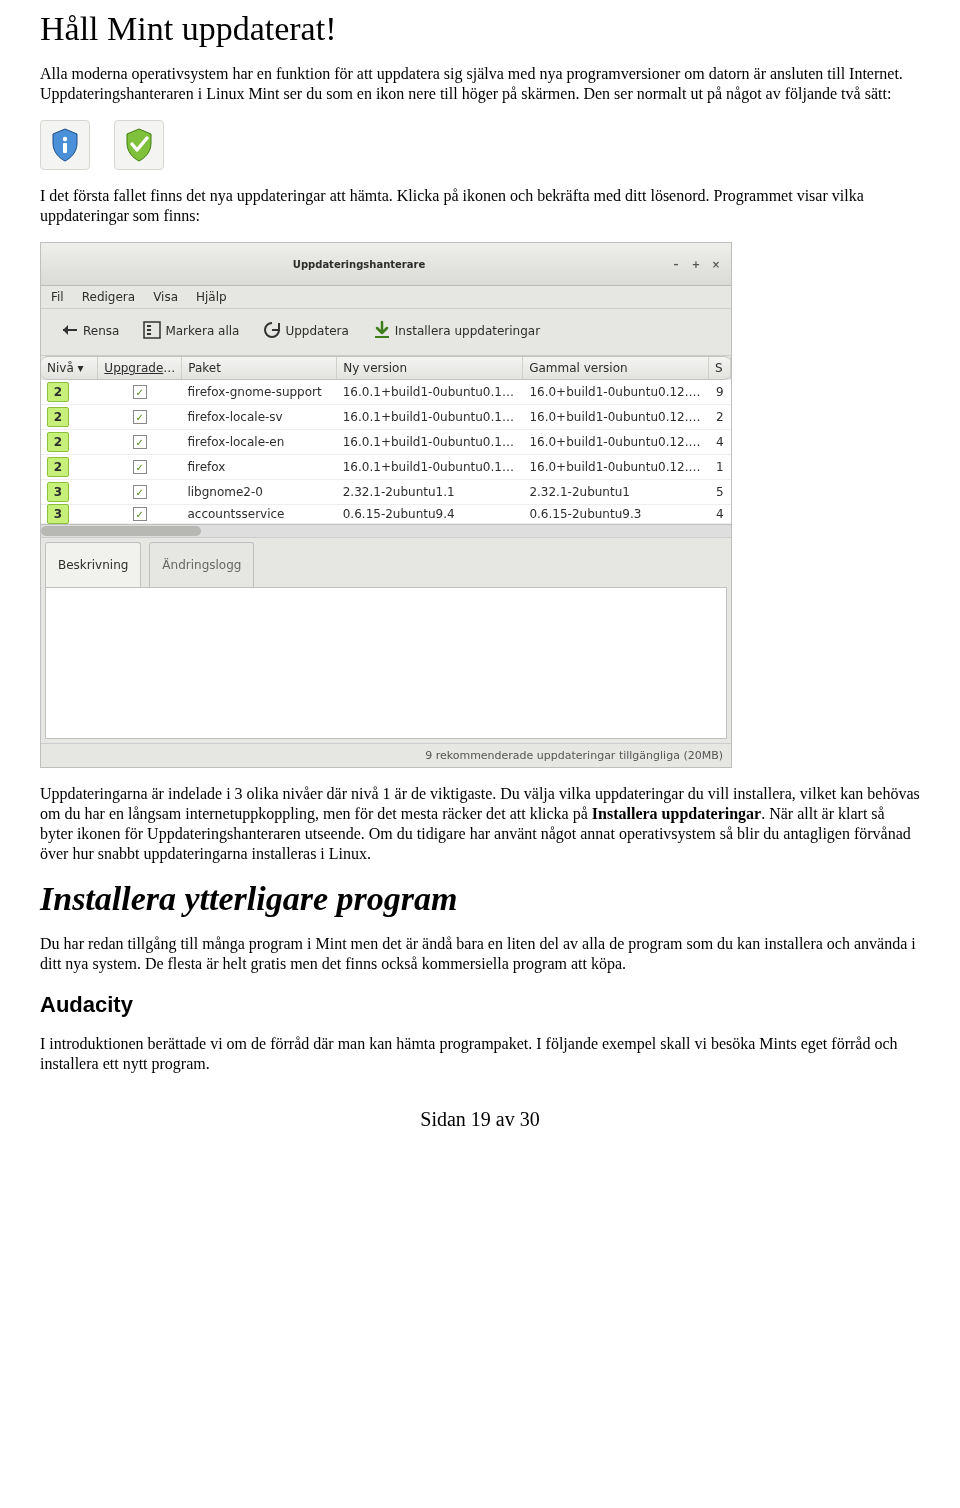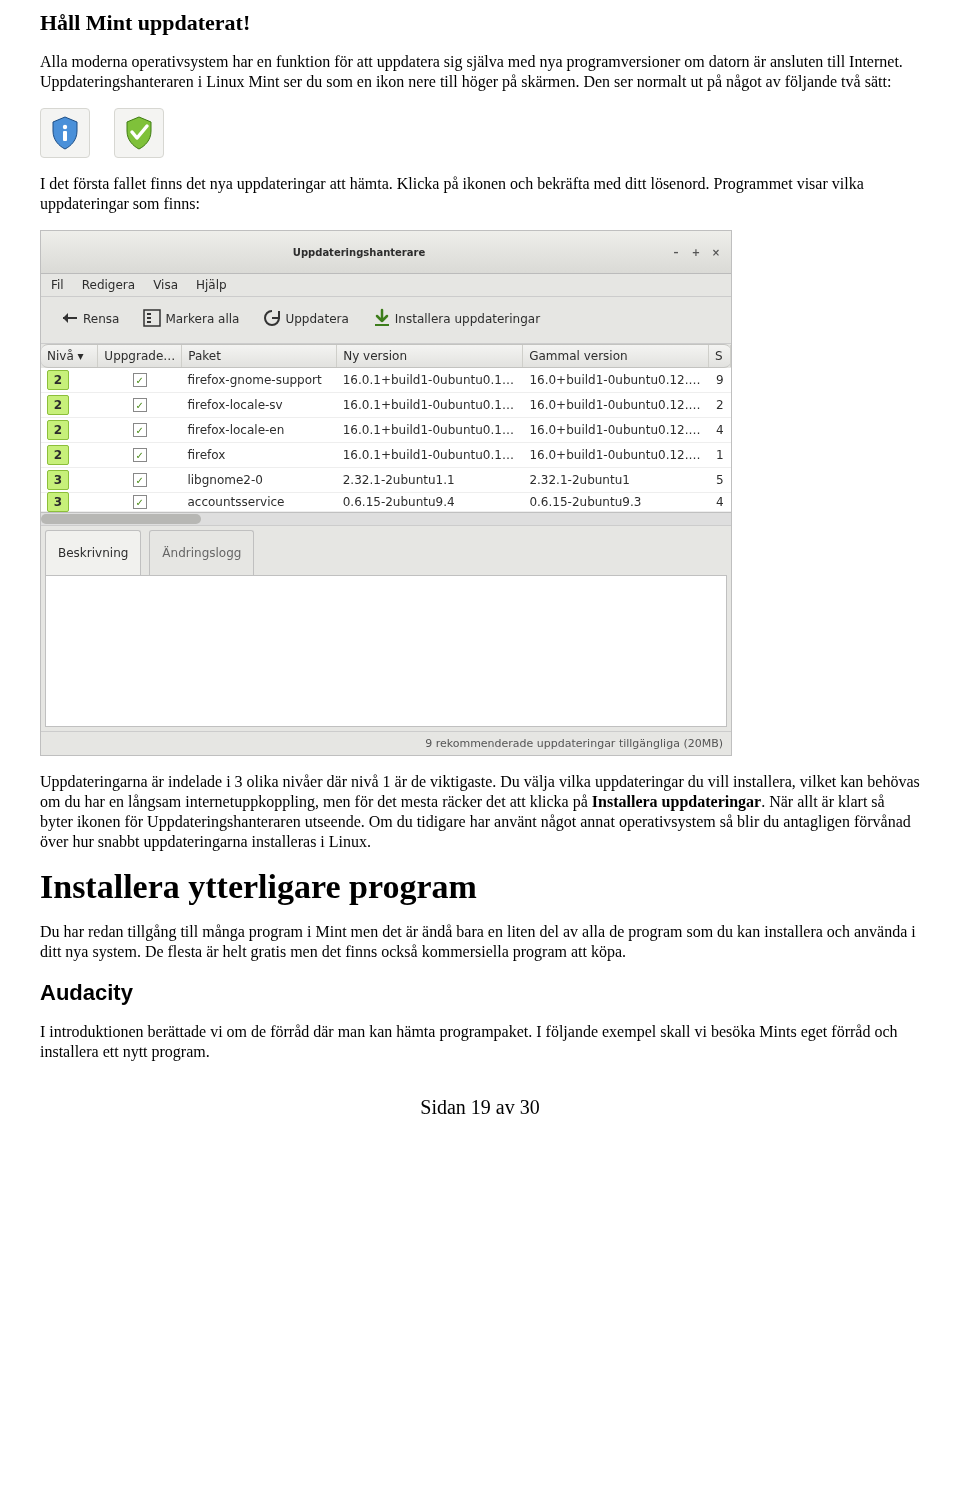--- a/index.html
+++ b/index.html
@@ -6,28 +6,29 @@
     margin: 0;
     padding: 0;
     font-family: "Times New Roman", serif;
     background: #fff;
     width: 960px;
   }
   .page {
     padding: 10px 40px 30px 40px;
   }
   h1.section {
-    font-size: 22px;
-    font-weight: bold;
+    font-size: 34px;
+    font-weight: normal;
     margin: 0 0 14px 0;
   }
   h2.section {
     font-size: 34px;
     font-weight: bold;
     margin: 8px 0 10px 0;
+    font-style: italic;
   }
   h3.sub {
     font-family: Arial, Helvetica, sans-serif;
     font-size: 22px;
     font-weight: bold;
     margin: 18px 0 8px 0;
   }
   p {
     font-size: 16px;
     line-height: 1.25;
@@ -100,21 +101,21 @@
   }
   .table-head {
     display:flex;
     background:linear-gradient(#f4f4f2,#e2e2df);
     border-bottom:1px solid #c3c3c0; border-top:1px solid #c3c3c0;
     font-size:12px;
     border-radius:7px;
   }
   .th { padding:4px 6px; border-right:1px solid #cfcfca; white-space:nowrap; overflow:hidden; text-overflow:ellipsis; }
   .col-niva{width:50px;}
-  .col-upp{width:80px;text-align:center;}
+  .col-upp{width:80px;text-align:center;text-decoration:underline;}
   .col-paket{width:160px;}
   .col-ny{width:195px;}
   .col-old{width:195px;}
   .col-s{width:10px;}
   .rows{ background:#fff;}
   .row{ display:flex; border-bottom:1px solid #eee; font-size:12px; align-items:center; height:24px;}
   .row .cell{ padding:3px 6px; white-space:nowrap; overflow:hidden; text-overflow:ellipsis; }
   .lvlbadge{
     display:inline-block;width:20px;height:18px;line-height:18px;text-align:center;
     background:#c7f07a;border:1px solid #8cbf3a;border-radius:2px;font-weight:bold;font-size:12px;color:#2d2d2d;

